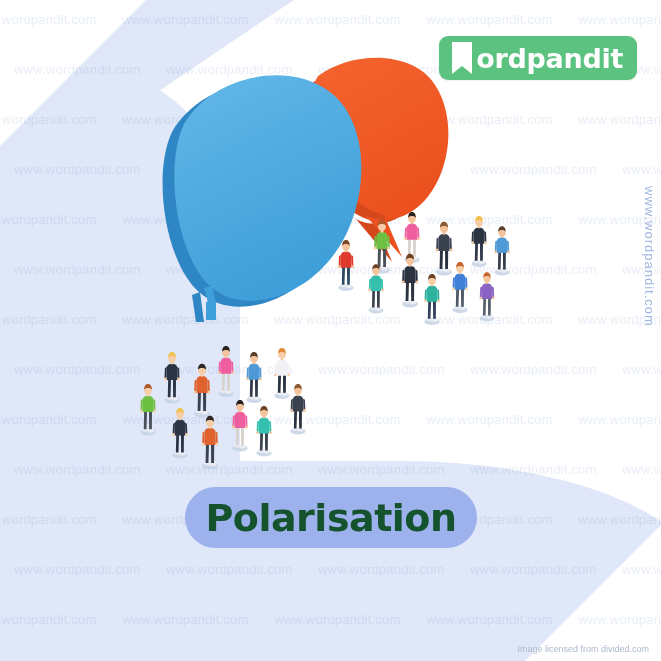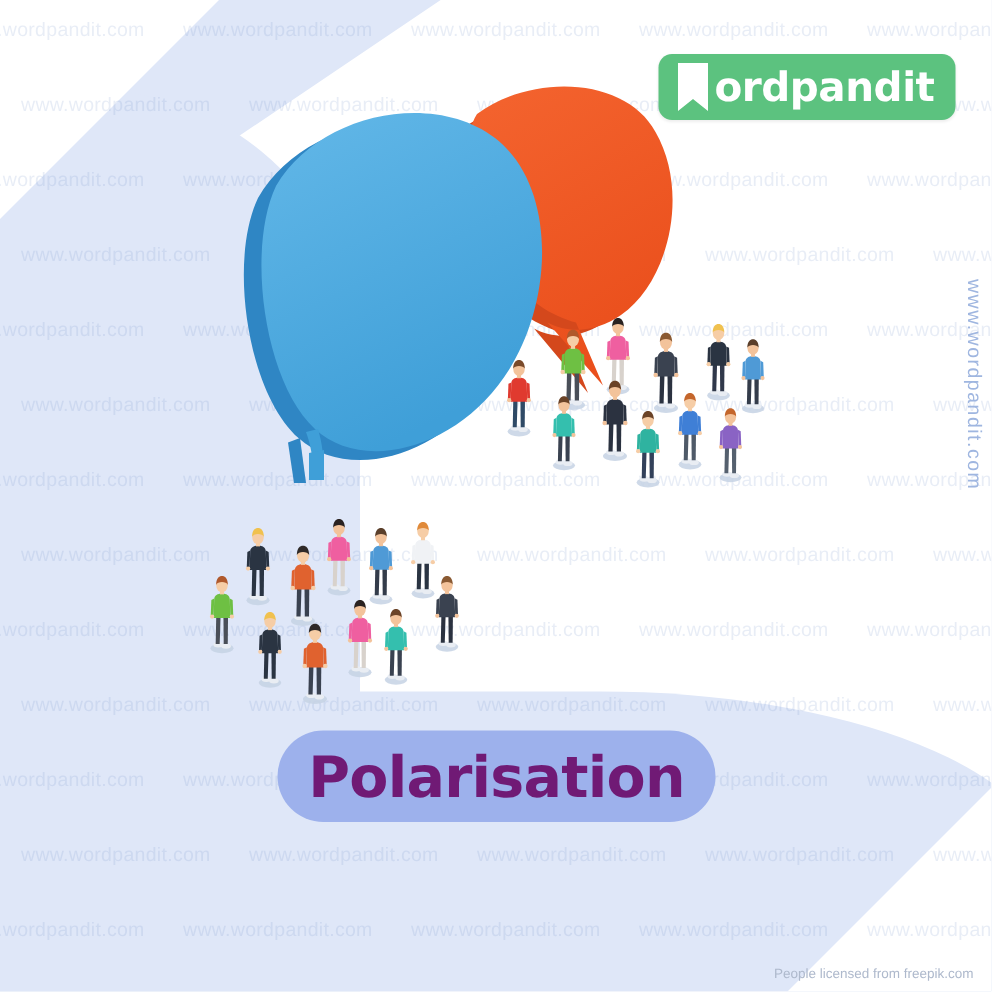--- a/index.html
+++ b/index.html
@@ -173,21 +173,21 @@
     border-radius: 32px;
     display: flex;
     align-items: center;
     justify-content: center;
     z-index: 8;
   }
   .word-text {
     font-family: "DejaVu Sans", sans-serif;
     font-weight: bold;
     font-size: 38px;
-    color: #701a75;
+    color: #14532d;
     letter-spacing: -0.5px;
     line-height: 1;
   }
 
   .definition {
     position: absolute;
     left: 50px;
     top: 560px;
     width: 561px;
     text-align: center;
@@ -673,15 +673,15 @@
       <path d="M3 1 H23 V33 L13 25 L3 33 Z" fill="#ffffff"></path>
     </svg>
     <span class="logo-text">ordpandit</span>
   </div>
 
   <div class="word-banner">
     <span class="word-text">Polarisation</span>
   </div>
 
 
-  <div class="attribution">People licensed from freepik.com</div>
+  <div class="attribution">Image licensed from divided.com</div>
 
 </div>
 
 </body></html>

